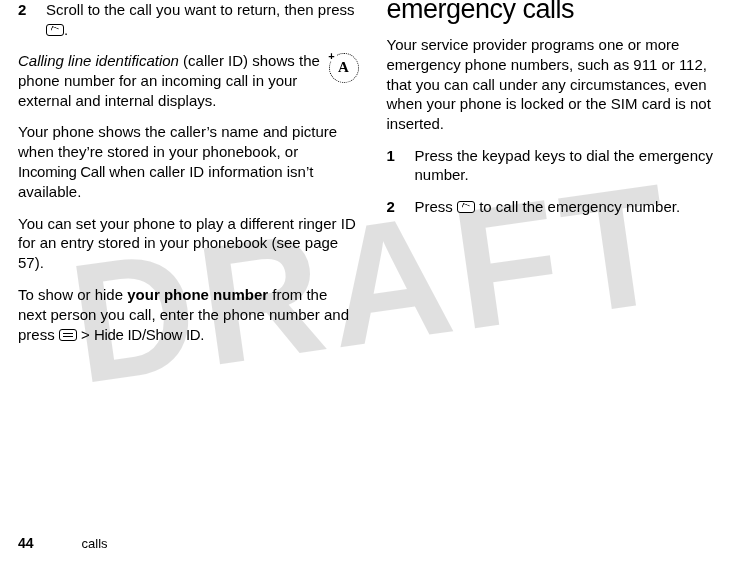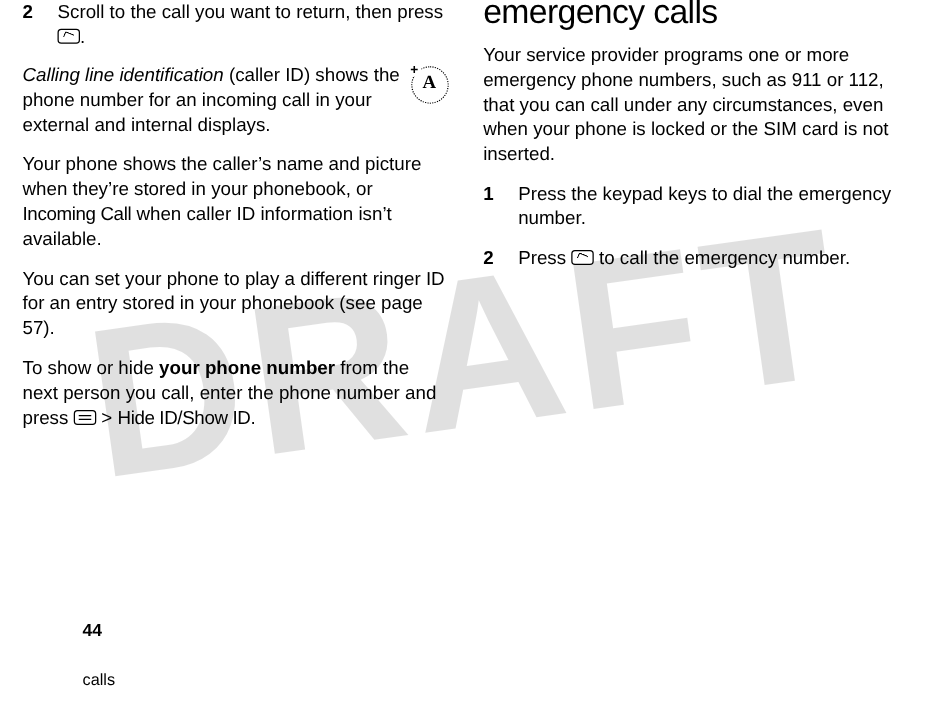--- a/index.html
+++ b/index.html
@@ -120,23 +120,21 @@
     font-weight:700;
     font-size:15px;
   }
   .footer {
     position:absolute;
     bottom:14px;
     left:18px;
     font-size:14px;
     display:flex;
     align-items:baseline;
-    gap:24px;
     z-index:1;
-    flex-direction:column;
   }
   .footer .pnum { font-weight:700; }
   .footer .sec { font-size:13px;margin-left:48px; }
 </style>
 </head>
 <body>
 
 <div class="watermark">DRAFT</div>
 
 <div class="page">

